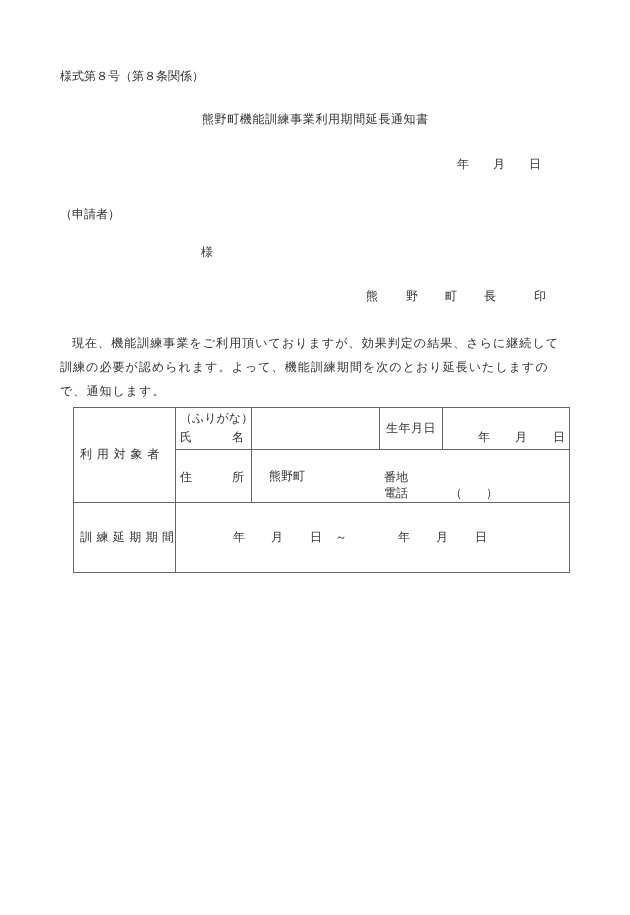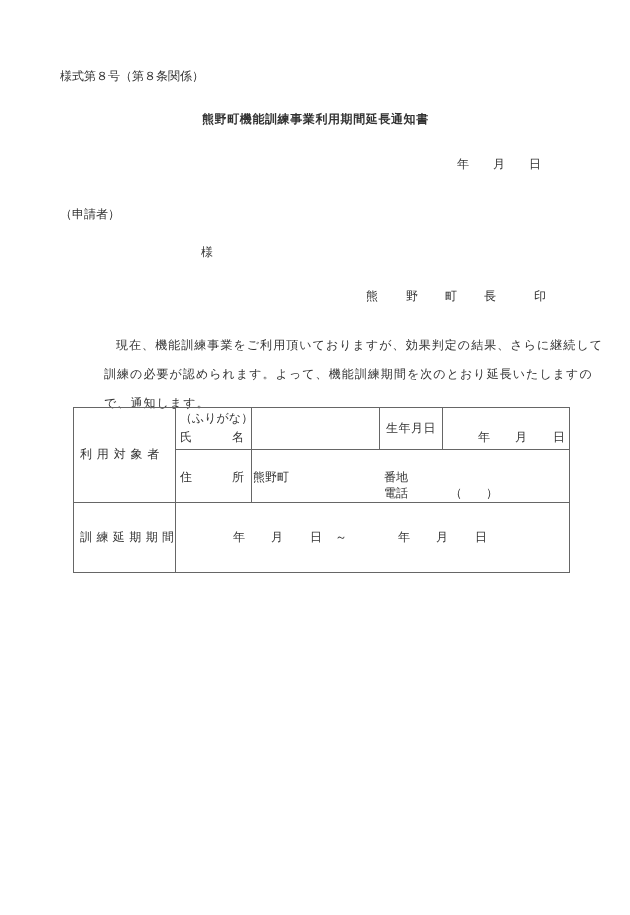--- a/index.html
+++ b/index.html
@@ -4,37 +4,36 @@
 <style>
   html, body { margin: 0; padding: 0; background: #ffffff; }
   body {
     width: 630px; height: 915px; position: relative; overflow: hidden;
     font-family: "DejaVu Serif", "Liberation Serif", serif;
     color: #333333; font-size: 12px;
   }
   .abs { position: absolute; white-space: nowrap; line-height: 1; }
 
   #form-number { left: 60px; top: 70px; text-align: right; }
-  #doc-title { left: 202px; top: 113px; letter-spacing: 0.6px; font-weight: bold; }
+  #doc-title { left: 202px; top: 113px; letter-spacing: 0.6px; }
 
   #date-line { left: 457px; top: 158px; }
   #date-line span { display: inline-block; }
   #date-line .gap { width: 24px; }
 
   #applicant-label { left: 60px; top: 208px; }
   #honorific { left: 201px; top: 246px; }
 
   #issuer { left: 366px; top: 290px; }
   #issuer span { display: inline-block; }
 
   #body-text {
     position: absolute; left: 60px; top: 331px; width: 512px;
-    line-height: 29px; letter-spacing: 1.05px; white-space: normal;
+    line-height: 24px; letter-spacing: 1.05px; white-space: normal;
     text-indent: 12px;
-    margin-left: 44px;
   }
 
   
   #info-table { position: absolute; left: 73px; top: 407px; width: 497px; height: 166px; }
   .line { position: absolute; background: #666666; }
   .h { height: 1px; }
   .v { width: 1px; }
   .cell { position: absolute; white-space: nowrap; line-height: 1; }
 </style>
 </head>
@@ -81,21 +80,21 @@
   <div class="cell" style="left:159px;top:24px;">名</div>
   <div class="cell" style="left:184px;top:15px;width:118px;height:14px;"></div>
 
   <div class="cell" style="left:313px;top:15px;letter-spacing:0.5px;text-align:right;">生年月日</div>
   <div class="cell" style="left:405px;top:24px;">年</div>
   <div class="cell" style="left:442px;top:24px;">月</div>
   <div class="cell" style="left:480px;top:24px;">日</div>
 
   <div class="cell" style="left:107px;top:64px;">住</div>
   <div class="cell" style="left:159px;top:64px;">所</div>
-  <div class="cell" style="left:180px;top:64px;">熊野町</div>
+  <div class="cell" style="left:196px;top:64px;font-family:Liberation Mono, monospace;">熊野町</div>
   <div class="cell" style="left:311px;top:64px;">番地</div>
   <div class="cell" style="left:311px;top:80px;">電話</div>
   <div class="cell" style="left:377px;top:80px;">（　　）</div>
 
   <div class="cell" style="left:7px;top:124px;letter-spacing:0.3px;">訓 練 延 期 期 間</div>
   <div class="cell" style="left:160px;top:124px;">年</div>
   <div class="cell" style="left:198px;top:124px;">月</div>
   <div class="cell" style="left:237px;top:124px;">日</div>
   <div class="cell" style="left:262px;top:124px;">～</div>
   <div class="cell" style="left:325px;top:124px;">年</div>

